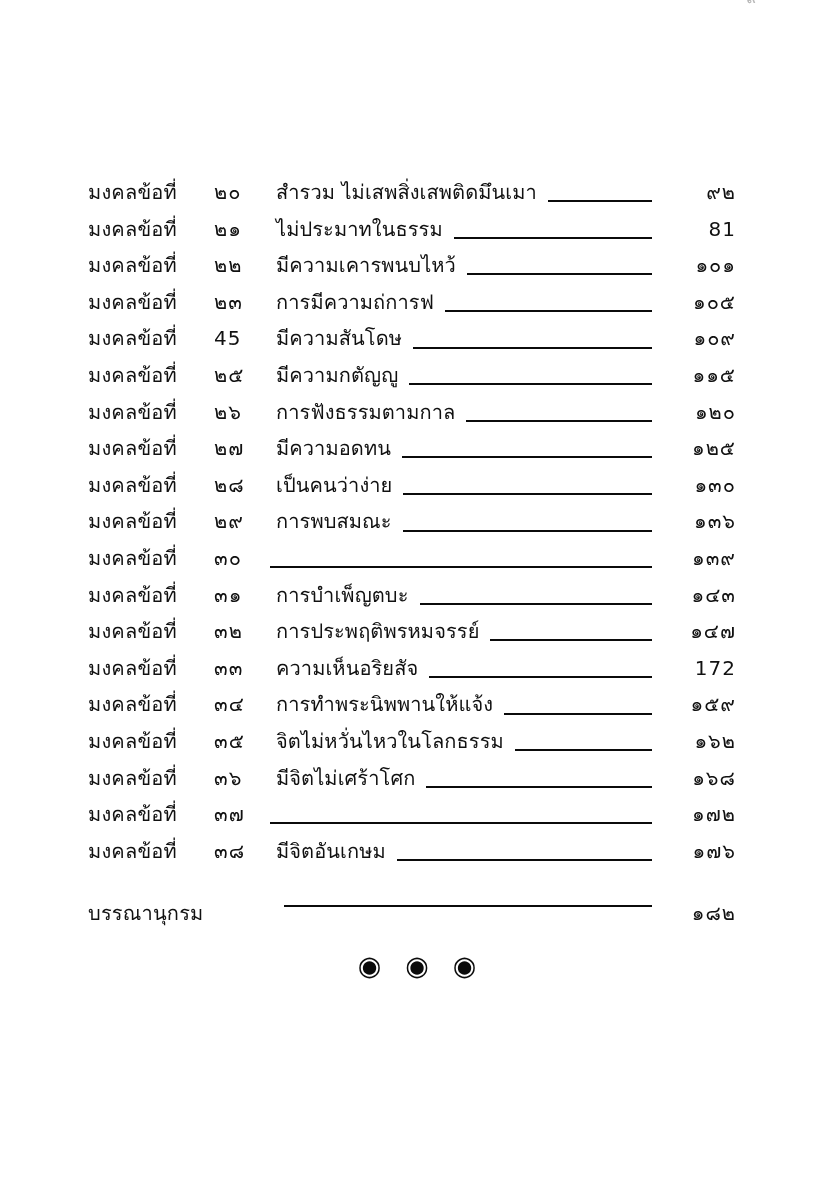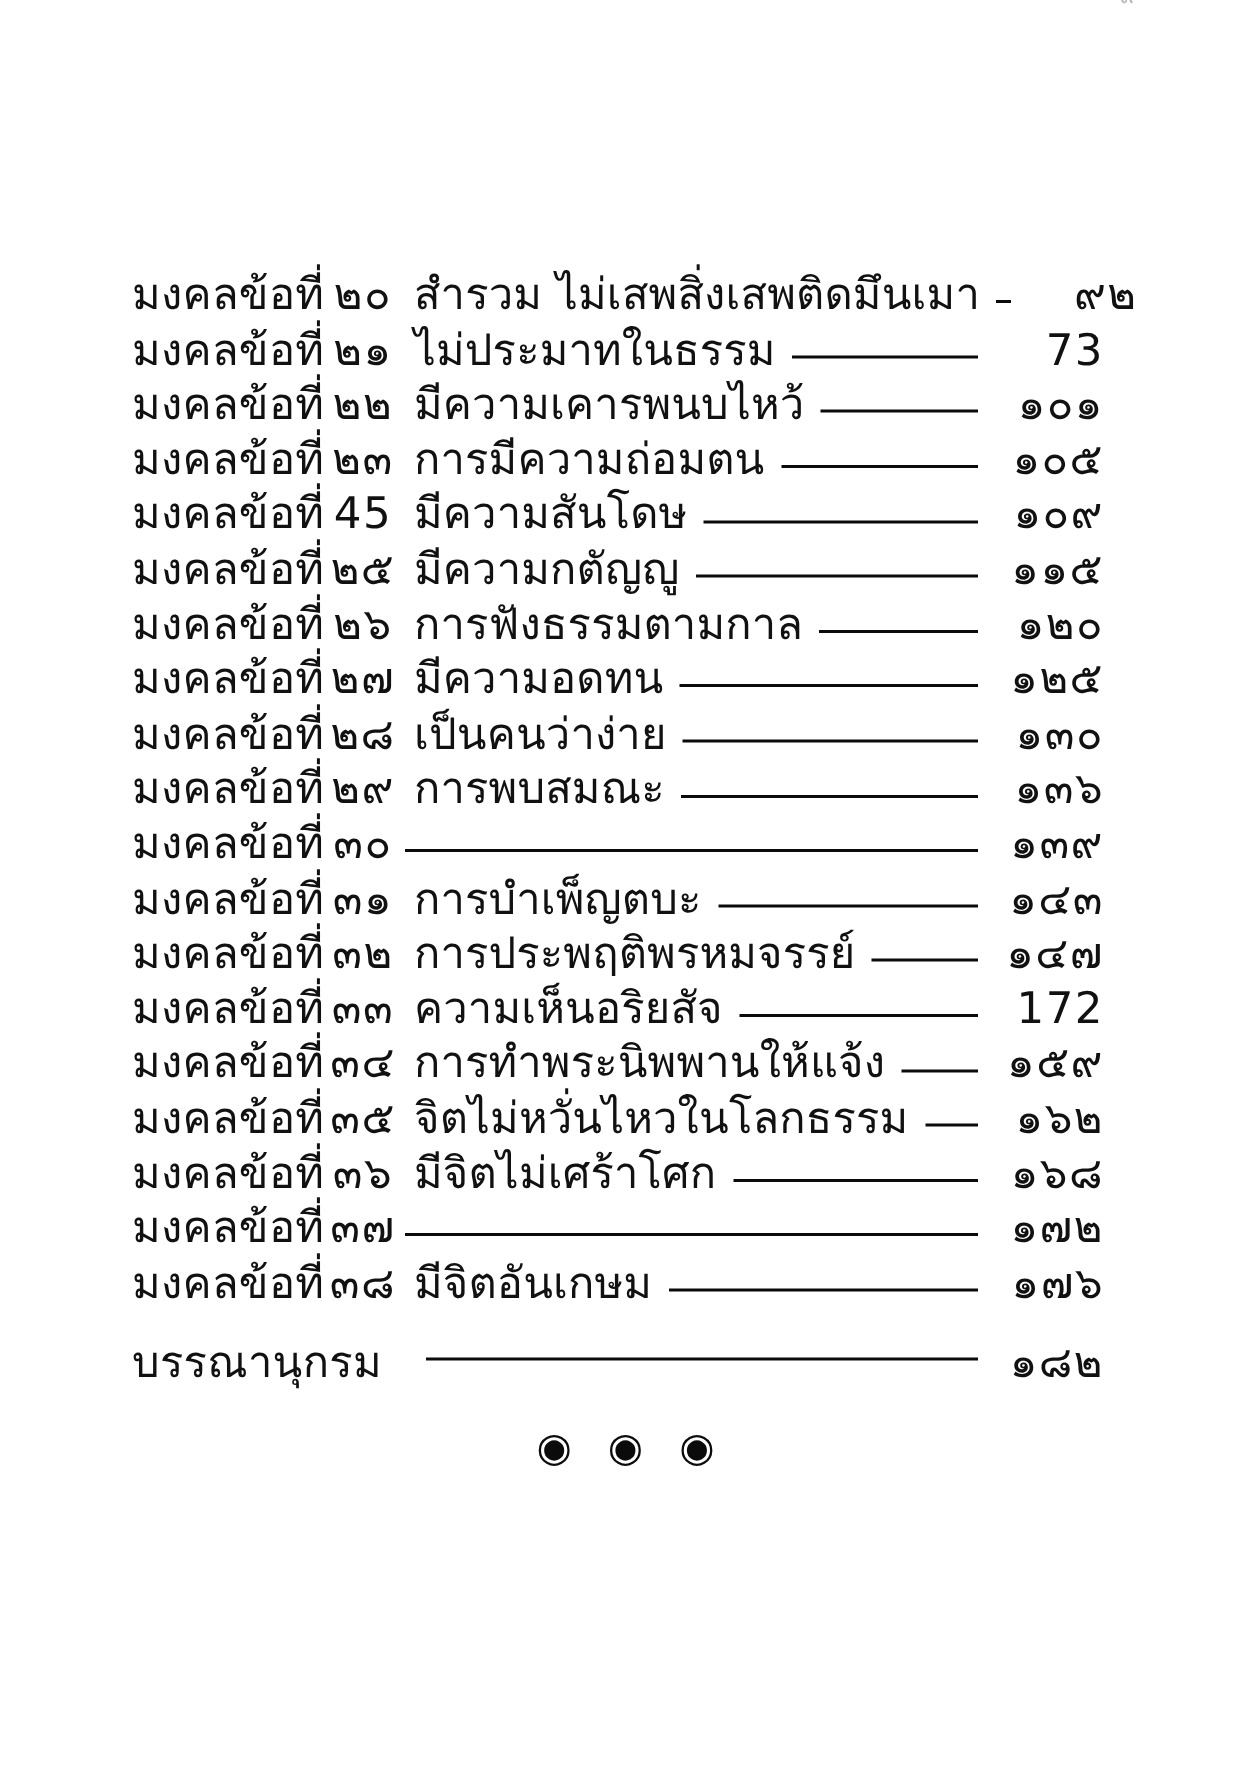--- a/index.html
+++ b/index.html
@@ -35,35 +35,35 @@
     position: absolute;
     left: 88px;
     top: 182px;
     width: 648px;
   }
 
   .row {
     display: flex;
     align-items: baseline;
     height: 36.6px;
-    font-size: 29px;
+    font-size: 20px;
     line-height: 1;
     white-space: nowrap;
   }
 
   .label {
     flex: 0 0 auto;
     width: 126px;
     letter-spacing: 0.2px;
   }
 
   .num {
     flex: 0 0 auto;
     width: 56px;
-    text-align: center;
+    text-align: left;
     letter-spacing: 1px;
   }
 
   .title {
     flex: 0 0 auto;
     padding-left: 6px;
     padding-right: 11px;
     letter-spacing: 0.1px;
   }
 
@@ -133,33 +133,33 @@
         <span class="num">๒๐</span>
         <span class="title">สำรวม ไม่เสพสิ่งเสพติดมึนเมา</span>
         <span class="leader"></span>
         <span class="page-no">๙๒</span>
       </div>
       <div class="row">
         <span class="label">มงคลข้อที่</span>
         <span class="num">๒๑</span>
         <span class="title">ไม่ประมาทในธรรม</span>
         <span class="leader"></span>
-        <span class="page-no">73</span>
+        <span class="page-no">81</span>
       </div>
       <div class="row">
         <span class="label">มงคลข้อที่</span>
         <span class="num">๒๒</span>
         <span class="title">มีความเคารพนบไหว้</span>
         <span class="leader"></span>
         <span class="page-no">๑๐๑</span>
       </div>
       <div class="row">
         <span class="label">มงคลข้อที่</span>
         <span class="num">๒๓</span>
-        <span class="title">การมีความถ่อมตน</span>
+        <span class="title">การมีความถ่การฟ</span>
         <span class="leader"></span>
         <span class="page-no">๑๐๕</span>
       </div>
       <div class="row">
         <span class="label">มงคลข้อที่</span>
         <span class="num">45</span>
         <span class="title">มีความสันโดษ</span>
         <span class="leader"></span>
         <span class="page-no">๑๐๙</span>
       </div>

